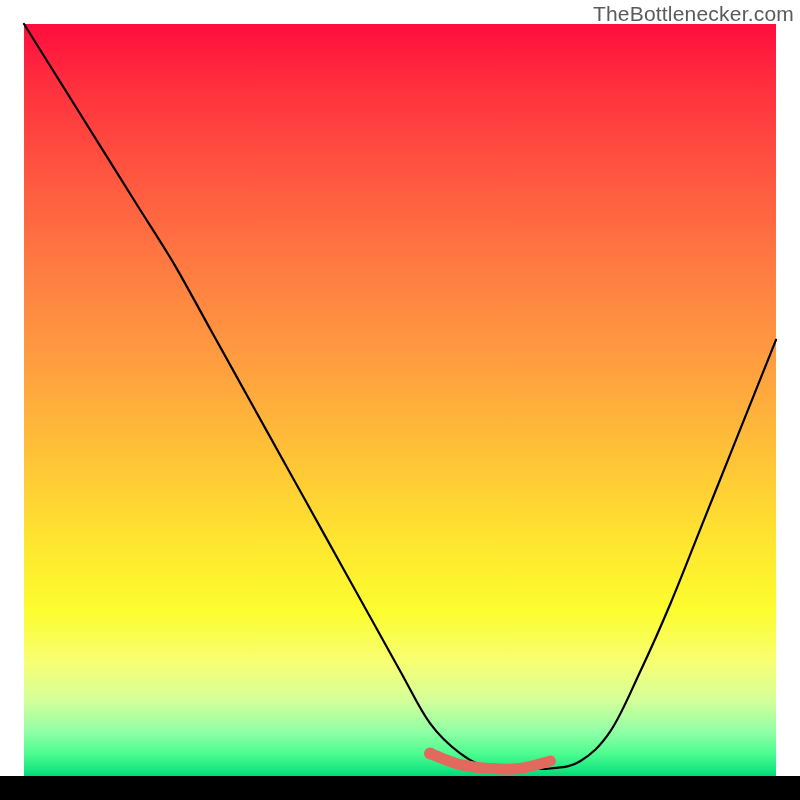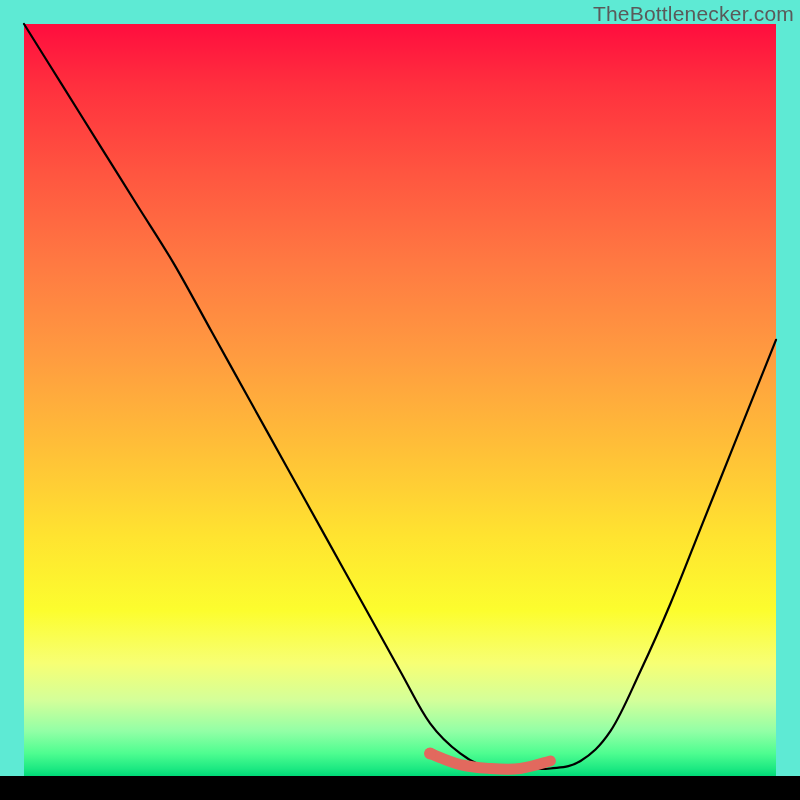--- a/index.html
+++ b/index.html
@@ -10,21 +10,21 @@
     background: #000;
     overflow: hidden;
     font-family: Arial, Helvetica, sans-serif;
   }
   .frame {
     position: absolute;
     left: 0;
     top: 0;
     width: 800px;
     height: 776px;
-    background: #5eead4;
+    background: #ffffff;
   }
   .plot {
     position: absolute;
     left: 24px;
     top: 24px;
     width: 752px;
     height: 752px;
     background: linear-gradient(to bottom,
       #ff0d3e 0%,
       #ff2f3e 8%,

